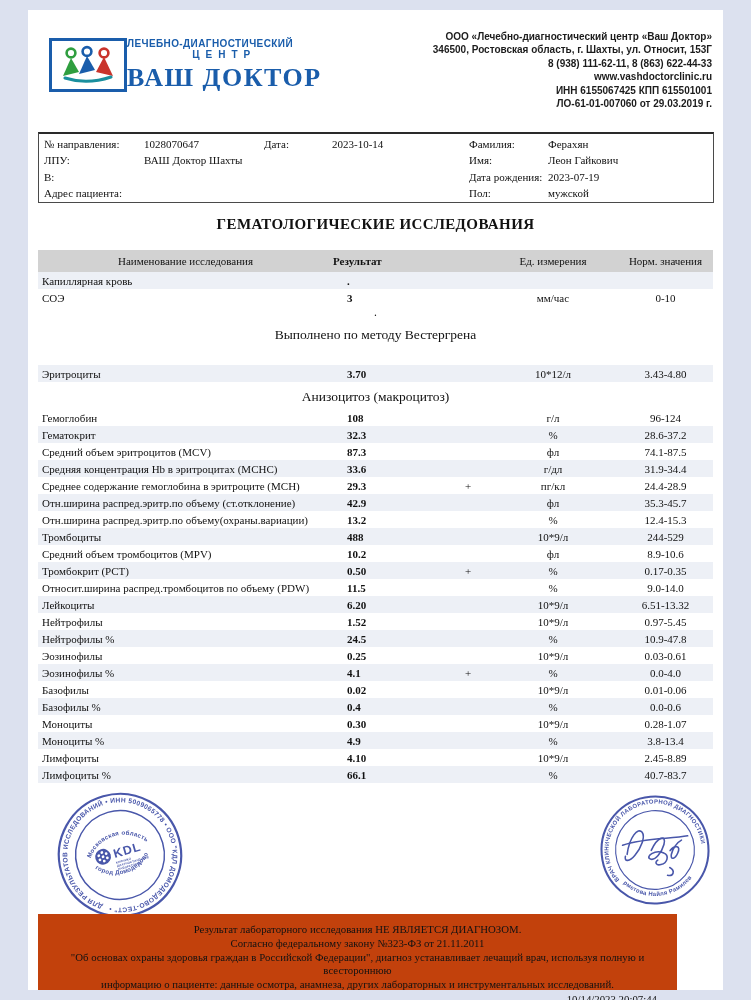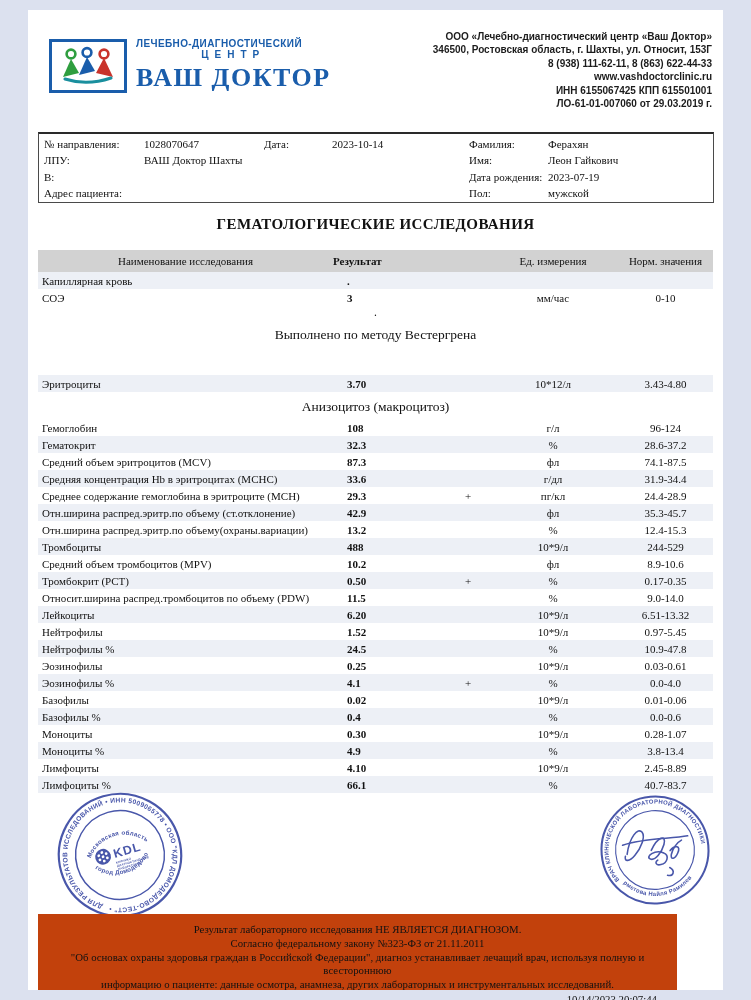--- a/index.html
+++ b/index.html
@@ -1,21 +1,21 @@
 <!DOCTYPE html>
 <html><head>
 <meta charset="utf-8">
 <style>
   html,body{margin:0;padding:0}
   body{width:751px;height:1000px;background:#dce1ef;position:relative;overflow:hidden;
        font-family:"Liberation Serif",serif;color:#111}
   .page{position:absolute;left:28px;top:10px;width:695px;height:980px;background:#ffffff}
 
   
-  .logo-row{position:absolute;left:21px;top:28px;display:flex;gap:9px;align-items:center}
+  .logo-row{position:absolute;left:21px;top:28px;display:flex;align-items:flex-start}
   .logo-box{width:72px;height:48px;border:3px solid #1a5dab;background:#fff;display:flex;align-items:center;justify-content:center}
   .logo-text{color:#1a5dab}
   .logo-l1{font-family:"Liberation Sans",sans-serif;font-weight:bold;font-size:10px;letter-spacing:.4px}
   .logo-l2{font-family:"Liberation Sans",sans-serif;font-weight:bold;font-size:10px;letter-spacing:6px;text-align:center}
   .logo-name{font-size:26px;font-weight:bold;letter-spacing:1.5px;margin-top:3px}
   .addr{position:absolute;right:11px;top:20px;text-align:right;font-family:"Liberation Sans",sans-serif;
         font-weight:bold;font-size:10px;line-height:13.4px;color:#1c1c1c}
 
   
   .pbox{position:absolute;left:10px;top:122px;width:669px;border:1px solid #4a4a4a;border-top:2px solid #2a2a2a;
@@ -26,21 +26,21 @@
 
   
   .table{position:absolute;left:10px;top:240px;width:675px}
   .thead,.trow{display:grid;grid-template-columns:295px 115px 40px 130px 1fr;align-items:center;font-size:11px}
   .thead{background:#d2d2d2;height:22px}
   .th-name{text-align:center}
   .th-result{font-weight:bold}
   .th-units,.th-norm{text-align:center}
   .trow{min-height:17px}
   .trow.shaded{background:#edf0f6}
-  .trow.gap-before{margin-top:28px}
+  .trow.gap-before{margin-top:18px}
   .c-name{padding-left:4px}
   .c-result{font-weight:bold;padding-left:14px}
   .c-flag,.c-units,.c-norm{text-align:center}
   .trow.note{display:block;text-align:center;min-height:14px;font-size:11.5px}
   .trow.note.big{font-size:13.5px;min-height:27px;padding-top:7px;box-sizing:border-box}
 
   
   .stamp{position:absolute;opacity:.92}
   .stamp-kdl{left:23px;top:776px;width:138px;height:138px;transform:rotate(-16deg)}
   .stamp-doc{left:566px;top:779px;width:122px;height:122px;transform:rotate(-5deg)}

